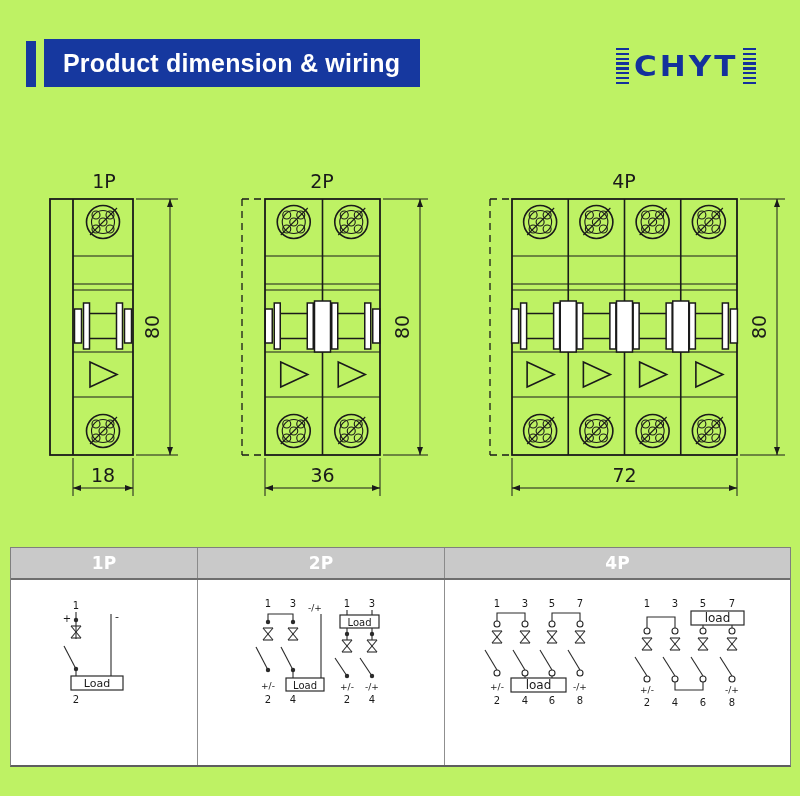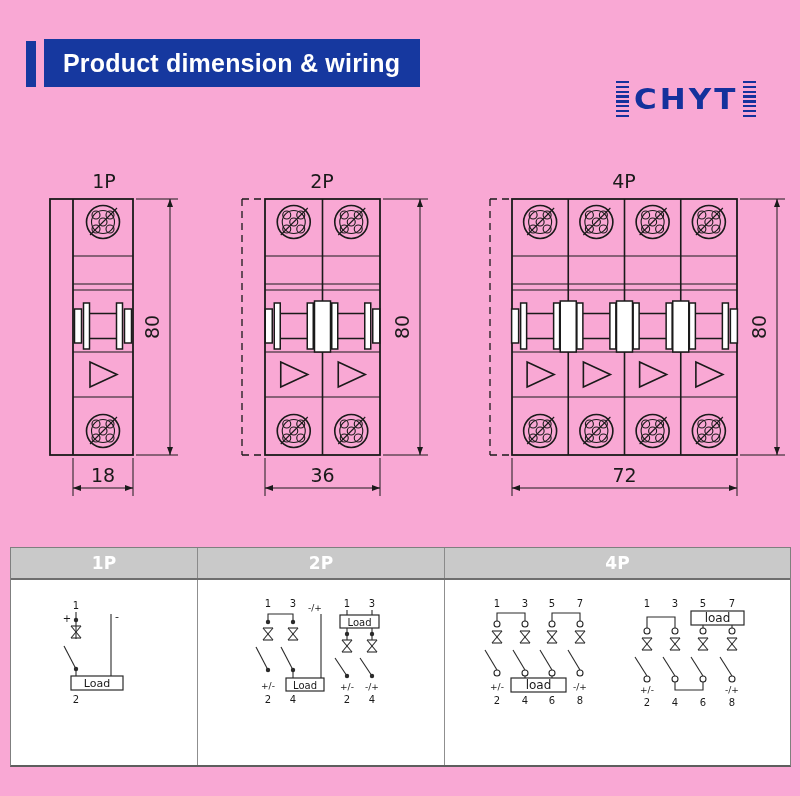--- a/index.html
+++ b/index.html
@@ -1,24 +1,24 @@
 <!DOCTYPE html>
 <html><head>
 <meta charset="utf-8">
 <style>
   html,body{margin:0;padding:0;background:#fff;}
-  .screen{position:relative;width:800px;height:796px;background:#f9a8d4;overflow:hidden;
+  .screen{position:relative;width:800px;height:796px;background:#bef264;overflow:hidden;
           font-family:"Liberation Sans",sans-serif;}
   
   .accent-bar{position:absolute;left:26px;top:41px;width:10px;height:46px;background:var(--banner,#16389f);}
   .banner{position:absolute;left:44px;top:39px;width:376px;height:48px;background:var(--banner,#16389f);
           display:flex;align-items:center;}
   .banner-title{color:#fff;font-weight:bold;font-size:25px;padding-left:19px;letter-spacing:.2px;
                 font-family:"Liberation Sans",sans-serif;white-space:nowrap;}
-  .logo{position:absolute;left:616px;top:46px;height:40px;display:flex;align-items:center;gap:5px;margin-top:33px;}
+  .logo{position:absolute;left:616px;top:46px;height:40px;display:flex;align-items:center;gap:5px;}
   .logo-stripes{width:13px;height:37px;
       background:repeating-linear-gradient(to bottom,var(--logo,#14319c) 0 2.4px,transparent 2.4px 4.8px);}
   .logo-text{color:var(--logo,#14319c);font-weight:bold;font-size:31px;letter-spacing:3px;
              font-family:"DejaVu Sans",sans-serif;transform:scaleY(.92);line-height:1;}
   
   .wiring-table{position:absolute;left:10px;top:547px;width:779px;height:217px;
                 border:1px solid #7f7f7f;border-bottom:2px solid #5e5e5e;background:#fff;}
   .wt-header{display:flex;height:30px;background:var(--thead,#c9c9c9);border-bottom:2px solid #6e6e6e;}
   .wt-cell{display:flex;align-items:center;justify-content:center;color:#fff;font-weight:bold;
            font-size:17px;font-family:"DejaVu Sans",sans-serif;border-right:1px solid #8a8a8a;box-sizing:border-box;}

